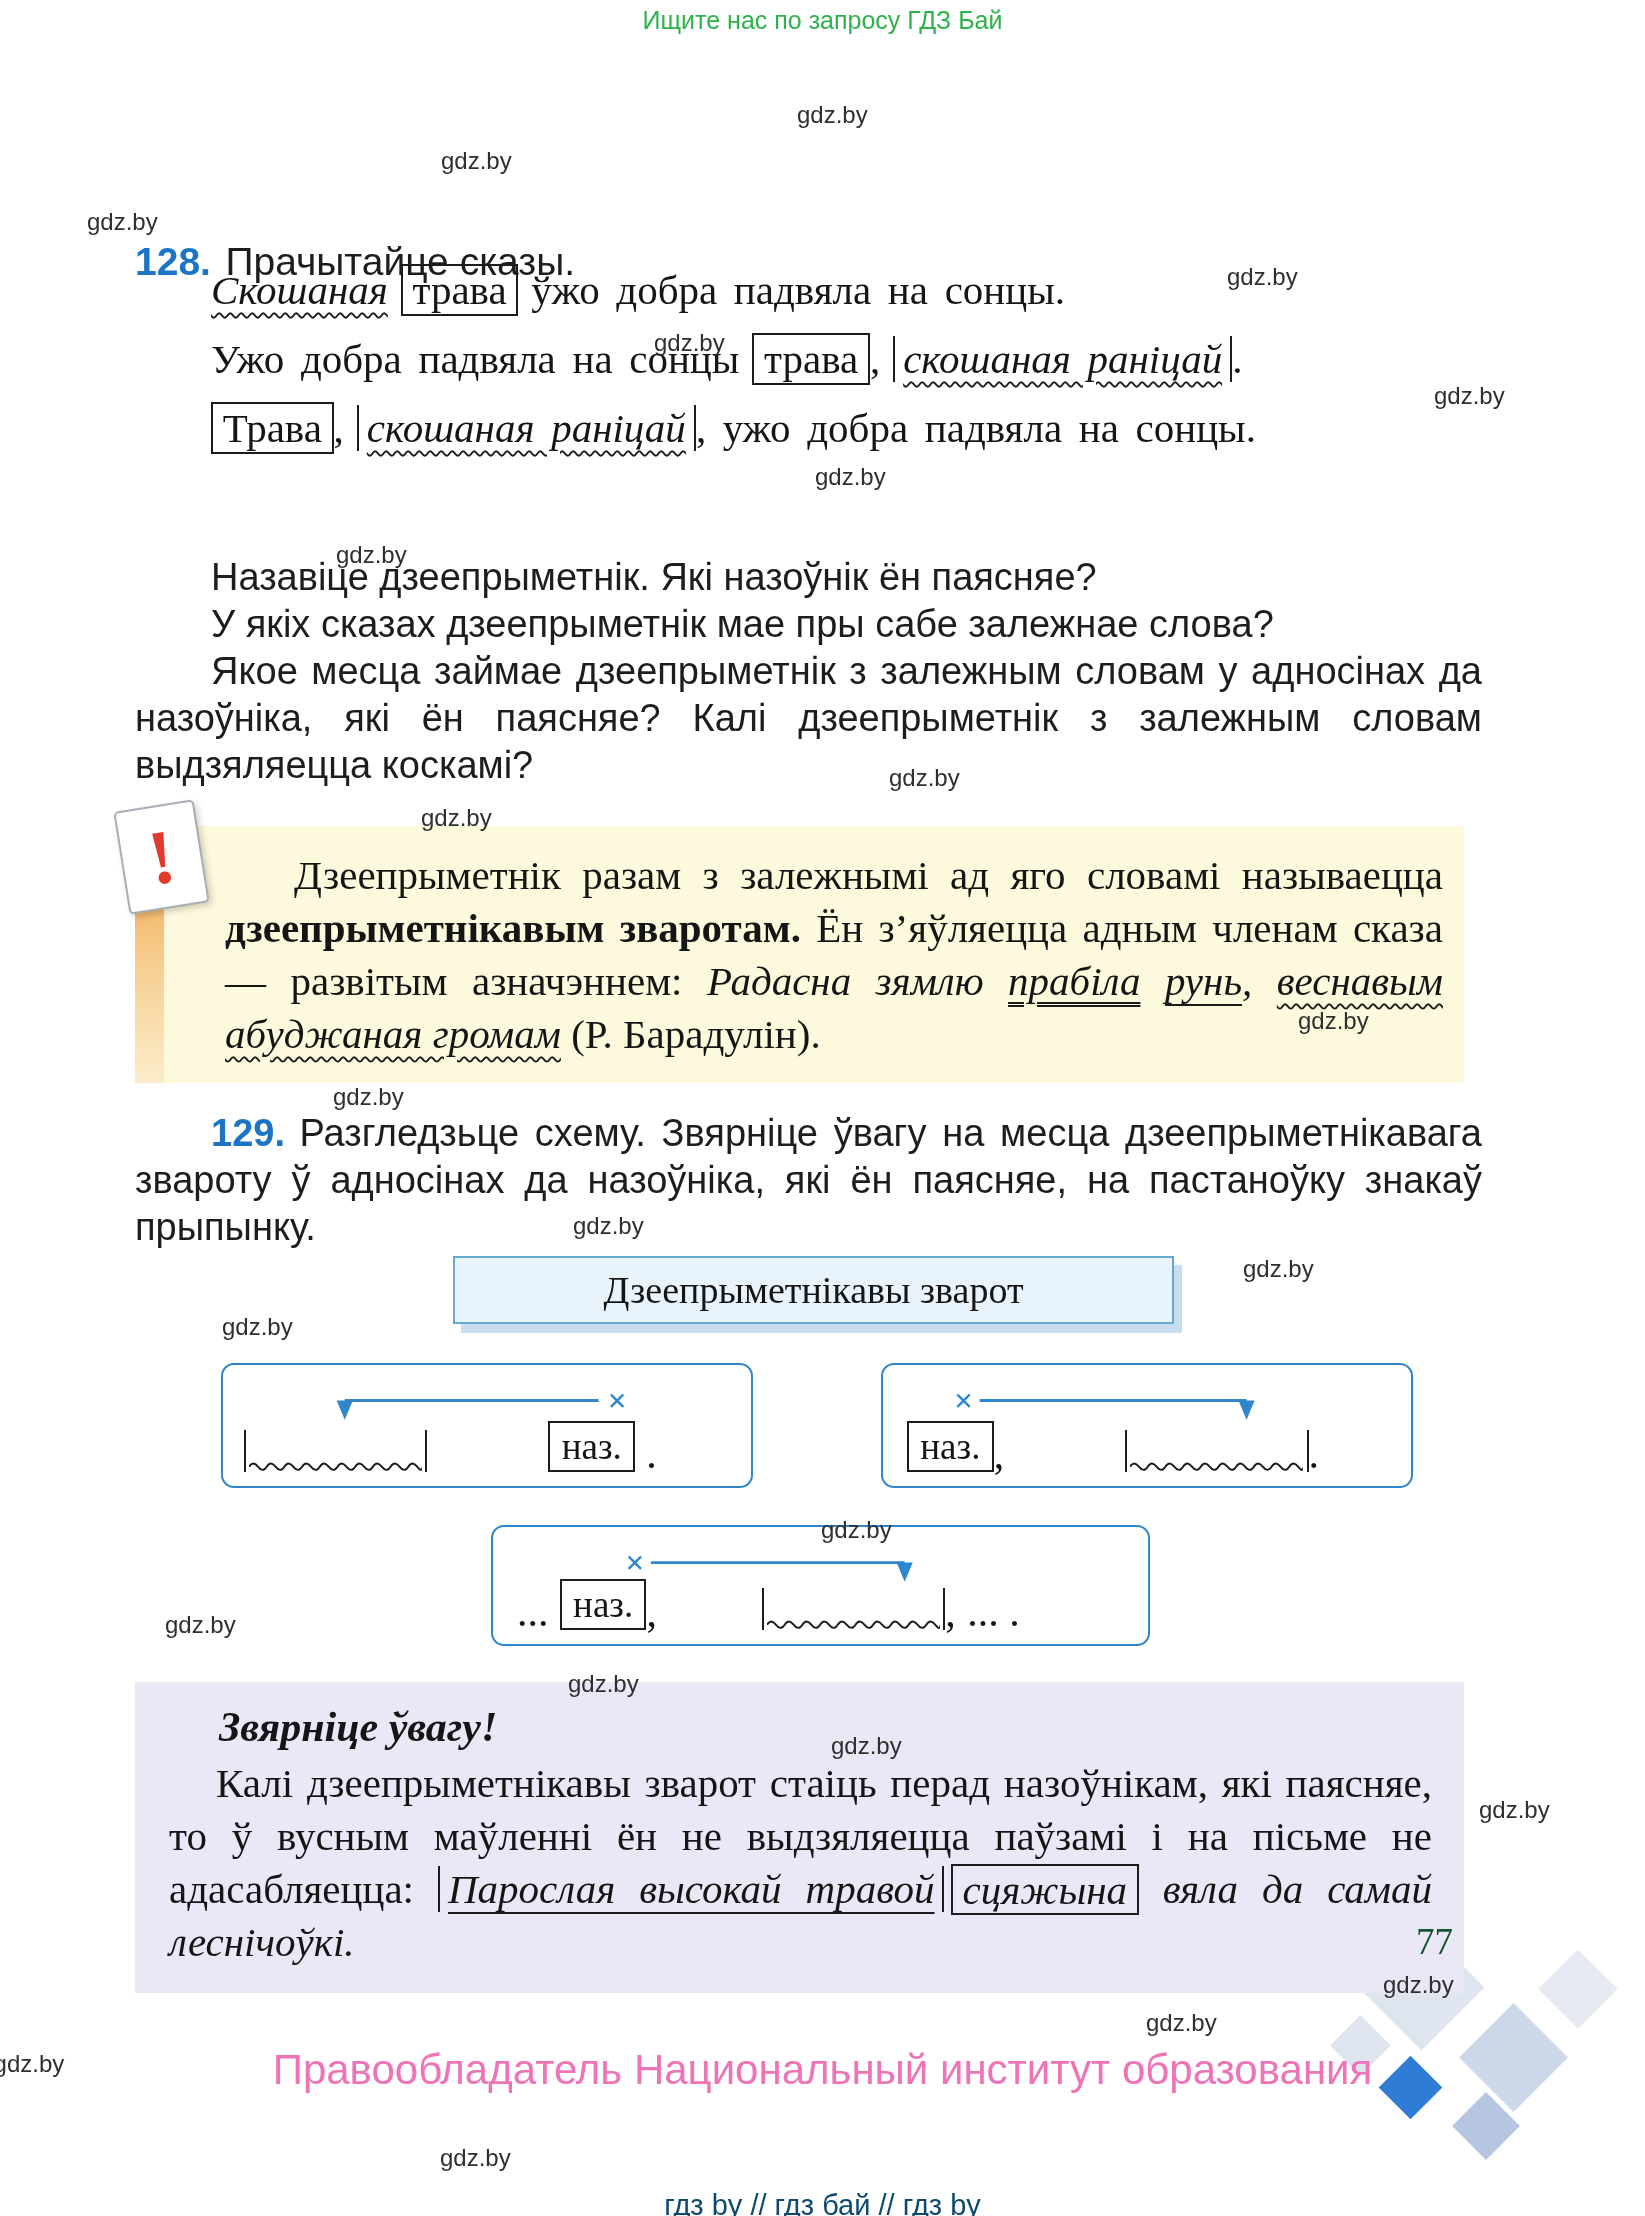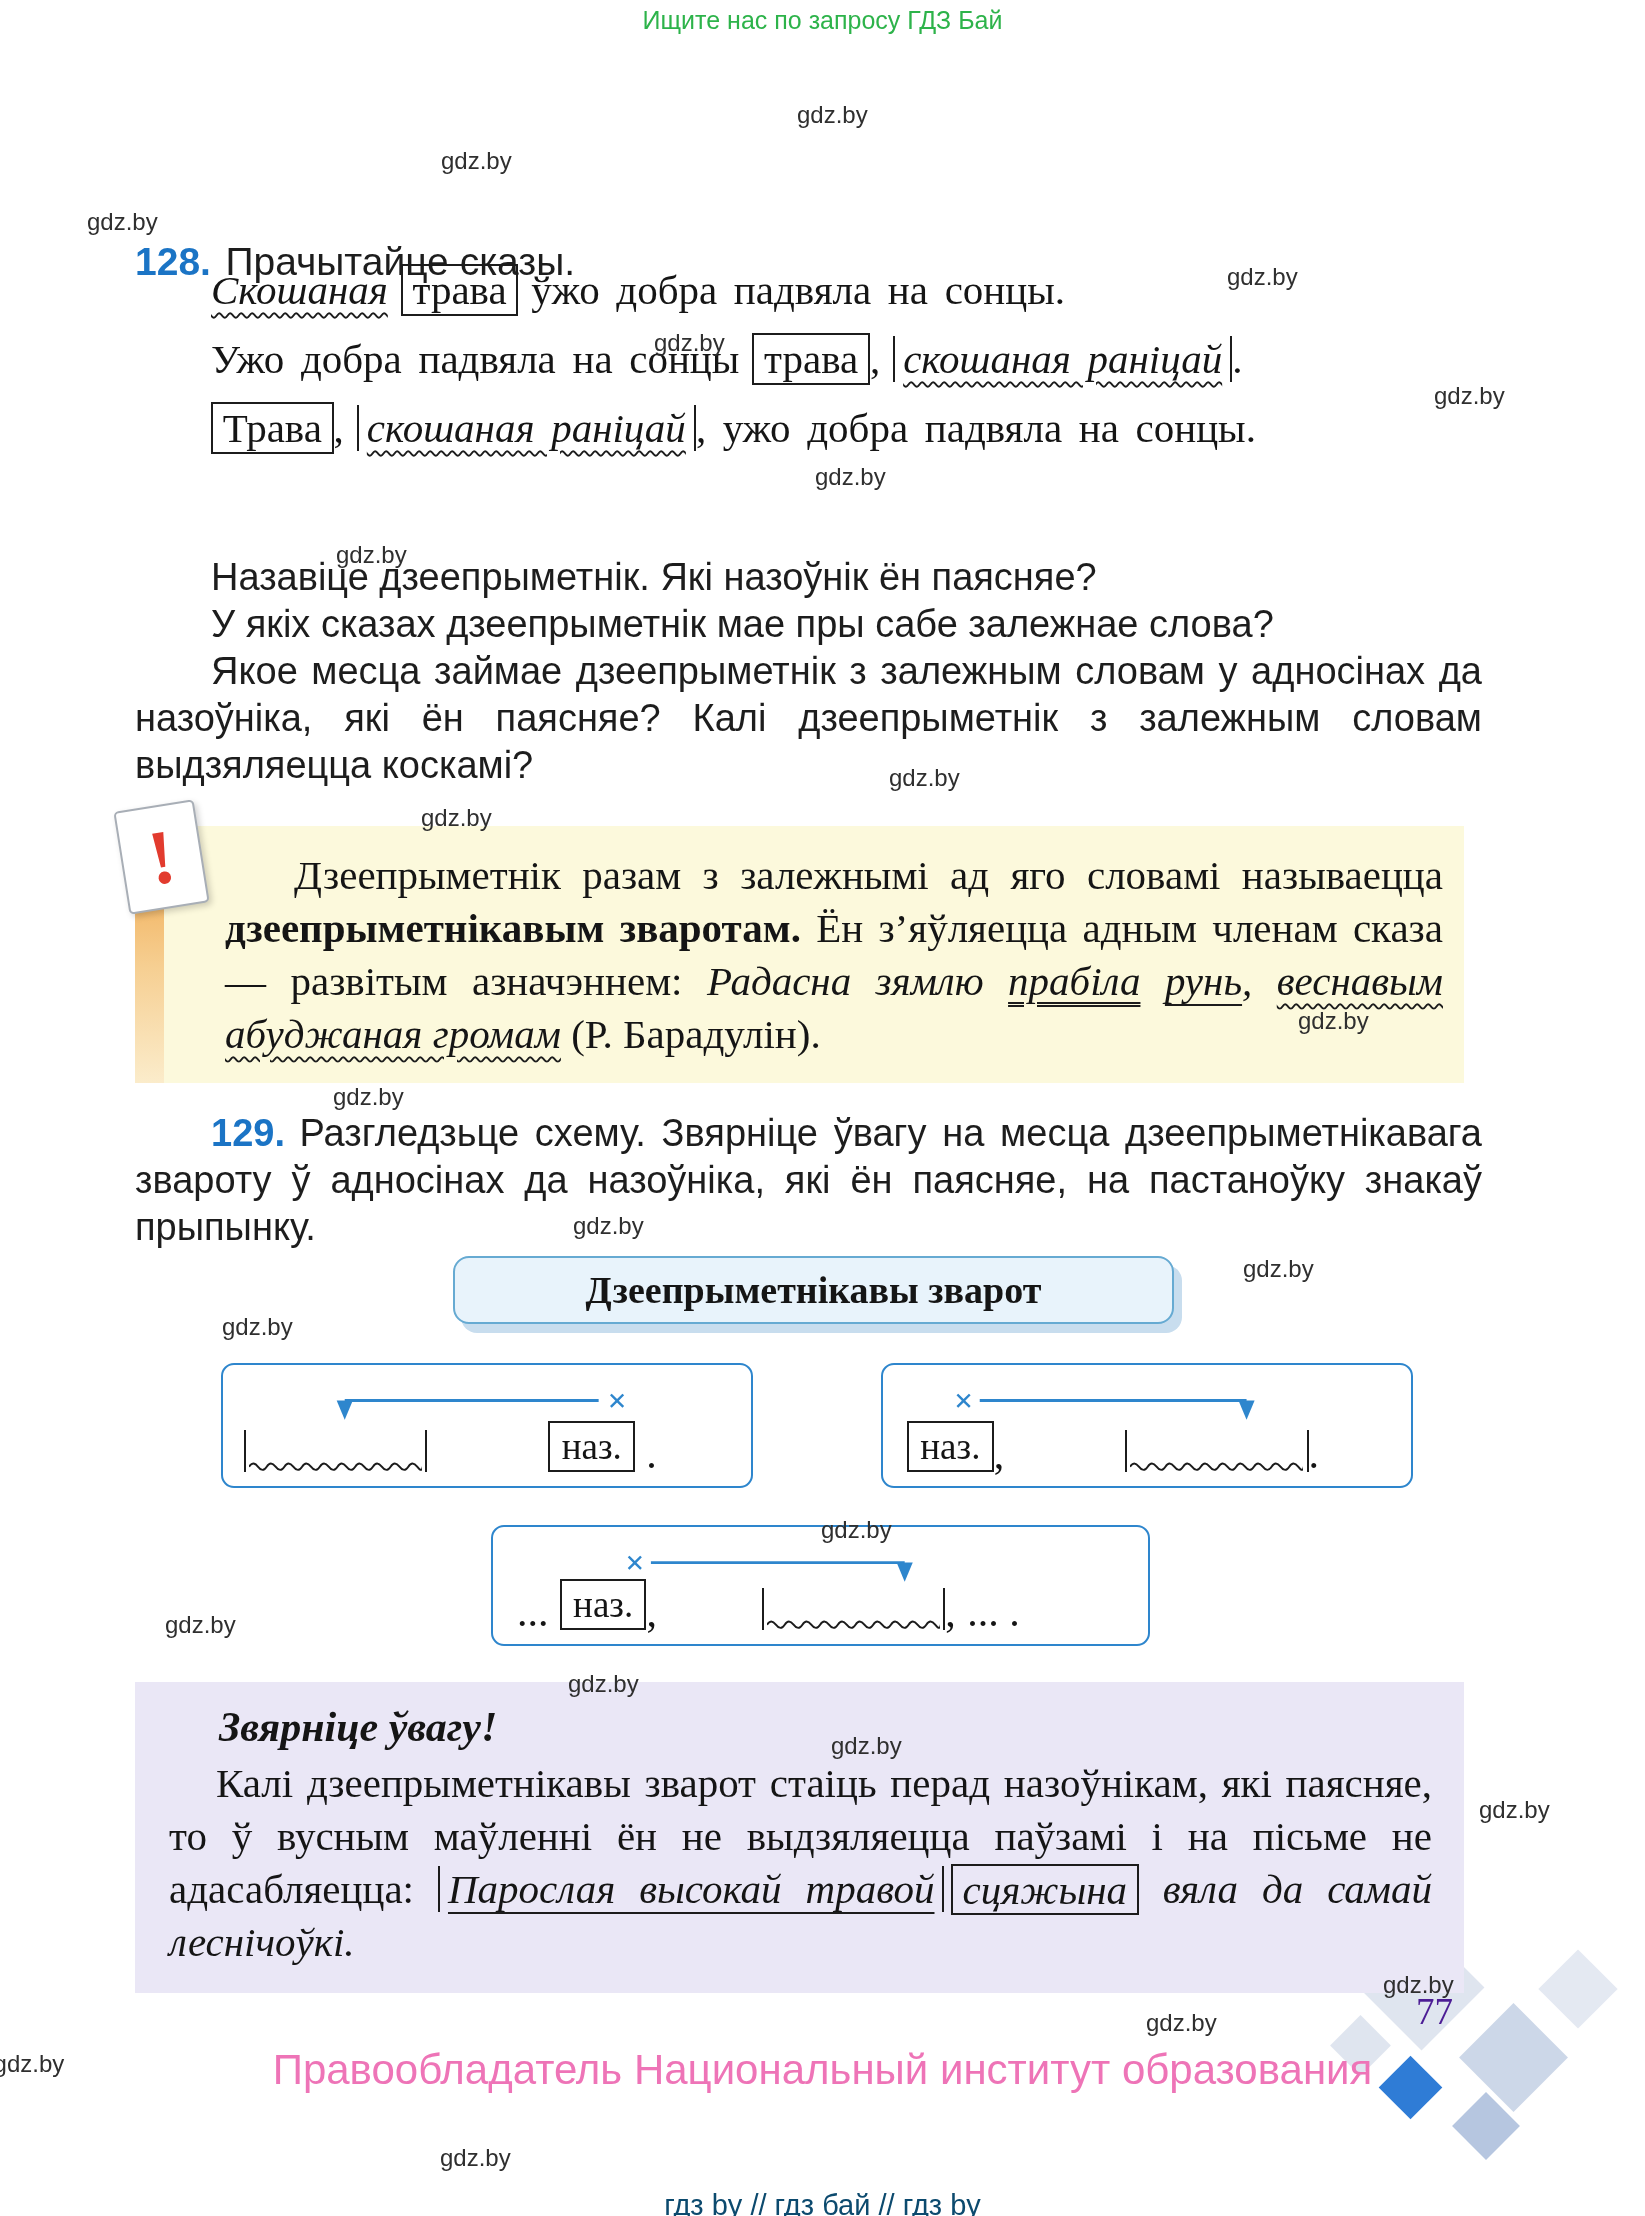--- a/index.html
+++ b/index.html
@@ -18,21 +18,21 @@
   }
   .footer-links {
     position:absolute; top:2189px; left:0; width:100%; text-align:center;
     font-family:"Liberation Sans", sans-serif; font-size:29px; color:#0c4a6e; z-index:6;
   }
   .copyright {
     position:absolute; top:2046px; left:0; width:100%; text-align:center;
     font-family:"Liberation Sans", sans-serif; font-size:42px; color:#ee74b7; z-index:4;
   }
   .page-number {
-    position:absolute; top:1990px; left:1416px; font-size:37px; color:#4c1d95; z-index:5;
+    position:absolute; top:1920px; left:1416px; font-size:37px; color:#14532d; z-index:5;
   }
   
   .dia { position:absolute; transform:rotate(45deg); z-index:1; }
   
   .ex-head {
     position:absolute; left:135px; width:1347px;
     font-family:"Liberation Sans", sans-serif; font-size:39px; color:#1d1d1d;
   }
   .ex-num { color:#1b74c5; font-weight:bold; margin-right:14.5px; }
   .sentences { position:absolute; left:211px; top:256px; width:1305px; font-size:41px; word-spacing:6.4px; }
@@ -75,23 +75,23 @@
   .note-icon span { color:#e23b2e; font-size:77px; font-weight:bold; font-family:"Liberation Serif", serif; }
   
   .ex129 {
     position:absolute; left:135px; top:1110px; width:1347px; margin:0;
     font-family:"Liberation Sans", sans-serif; font-size:38px; line-height:47px;
     text-indent:76px; text-align:justify; color:#1d1d1d;
   }
   
   .sch-title {
     position:absolute; left:453px; top:1256px; width:717px; height:64px;
-    border:2.4px solid #66aad2; border-radius:16px; background:#e8f3fb;
+    border:2.4px solid #66aad2; border-radius:0; background:#e8f3fb;
     box-shadow:8px 8.9px 0 #c8ddee;
-    text-align:center; line-height:64px; font-weight:bold; font-size:38px; z-index:2;
+    text-align:center; line-height:64px; font-weight:normal; font-size:38px; z-index:2;
   }
   .sch {
     position:absolute; border:2.4px solid #2e86cd; border-radius:13px; background:#fff; z-index:2;
   }
   .sch svg.ov { position:absolute; left:0; top:0; width:100%; height:100%; }
   .arr { stroke:#2e86cd; stroke-width:3.5; fill:none; }
   .arrh { fill:#2e86cd; }
   .cross { fill:#2e86cd; font-size:42px; font-weight:bold; font-family:"Liberation Serif", serif; }
   .sch-row {
     position:absolute; left:0; right:0; bottom:14.5px; display:flex; align-items:flex-end;

